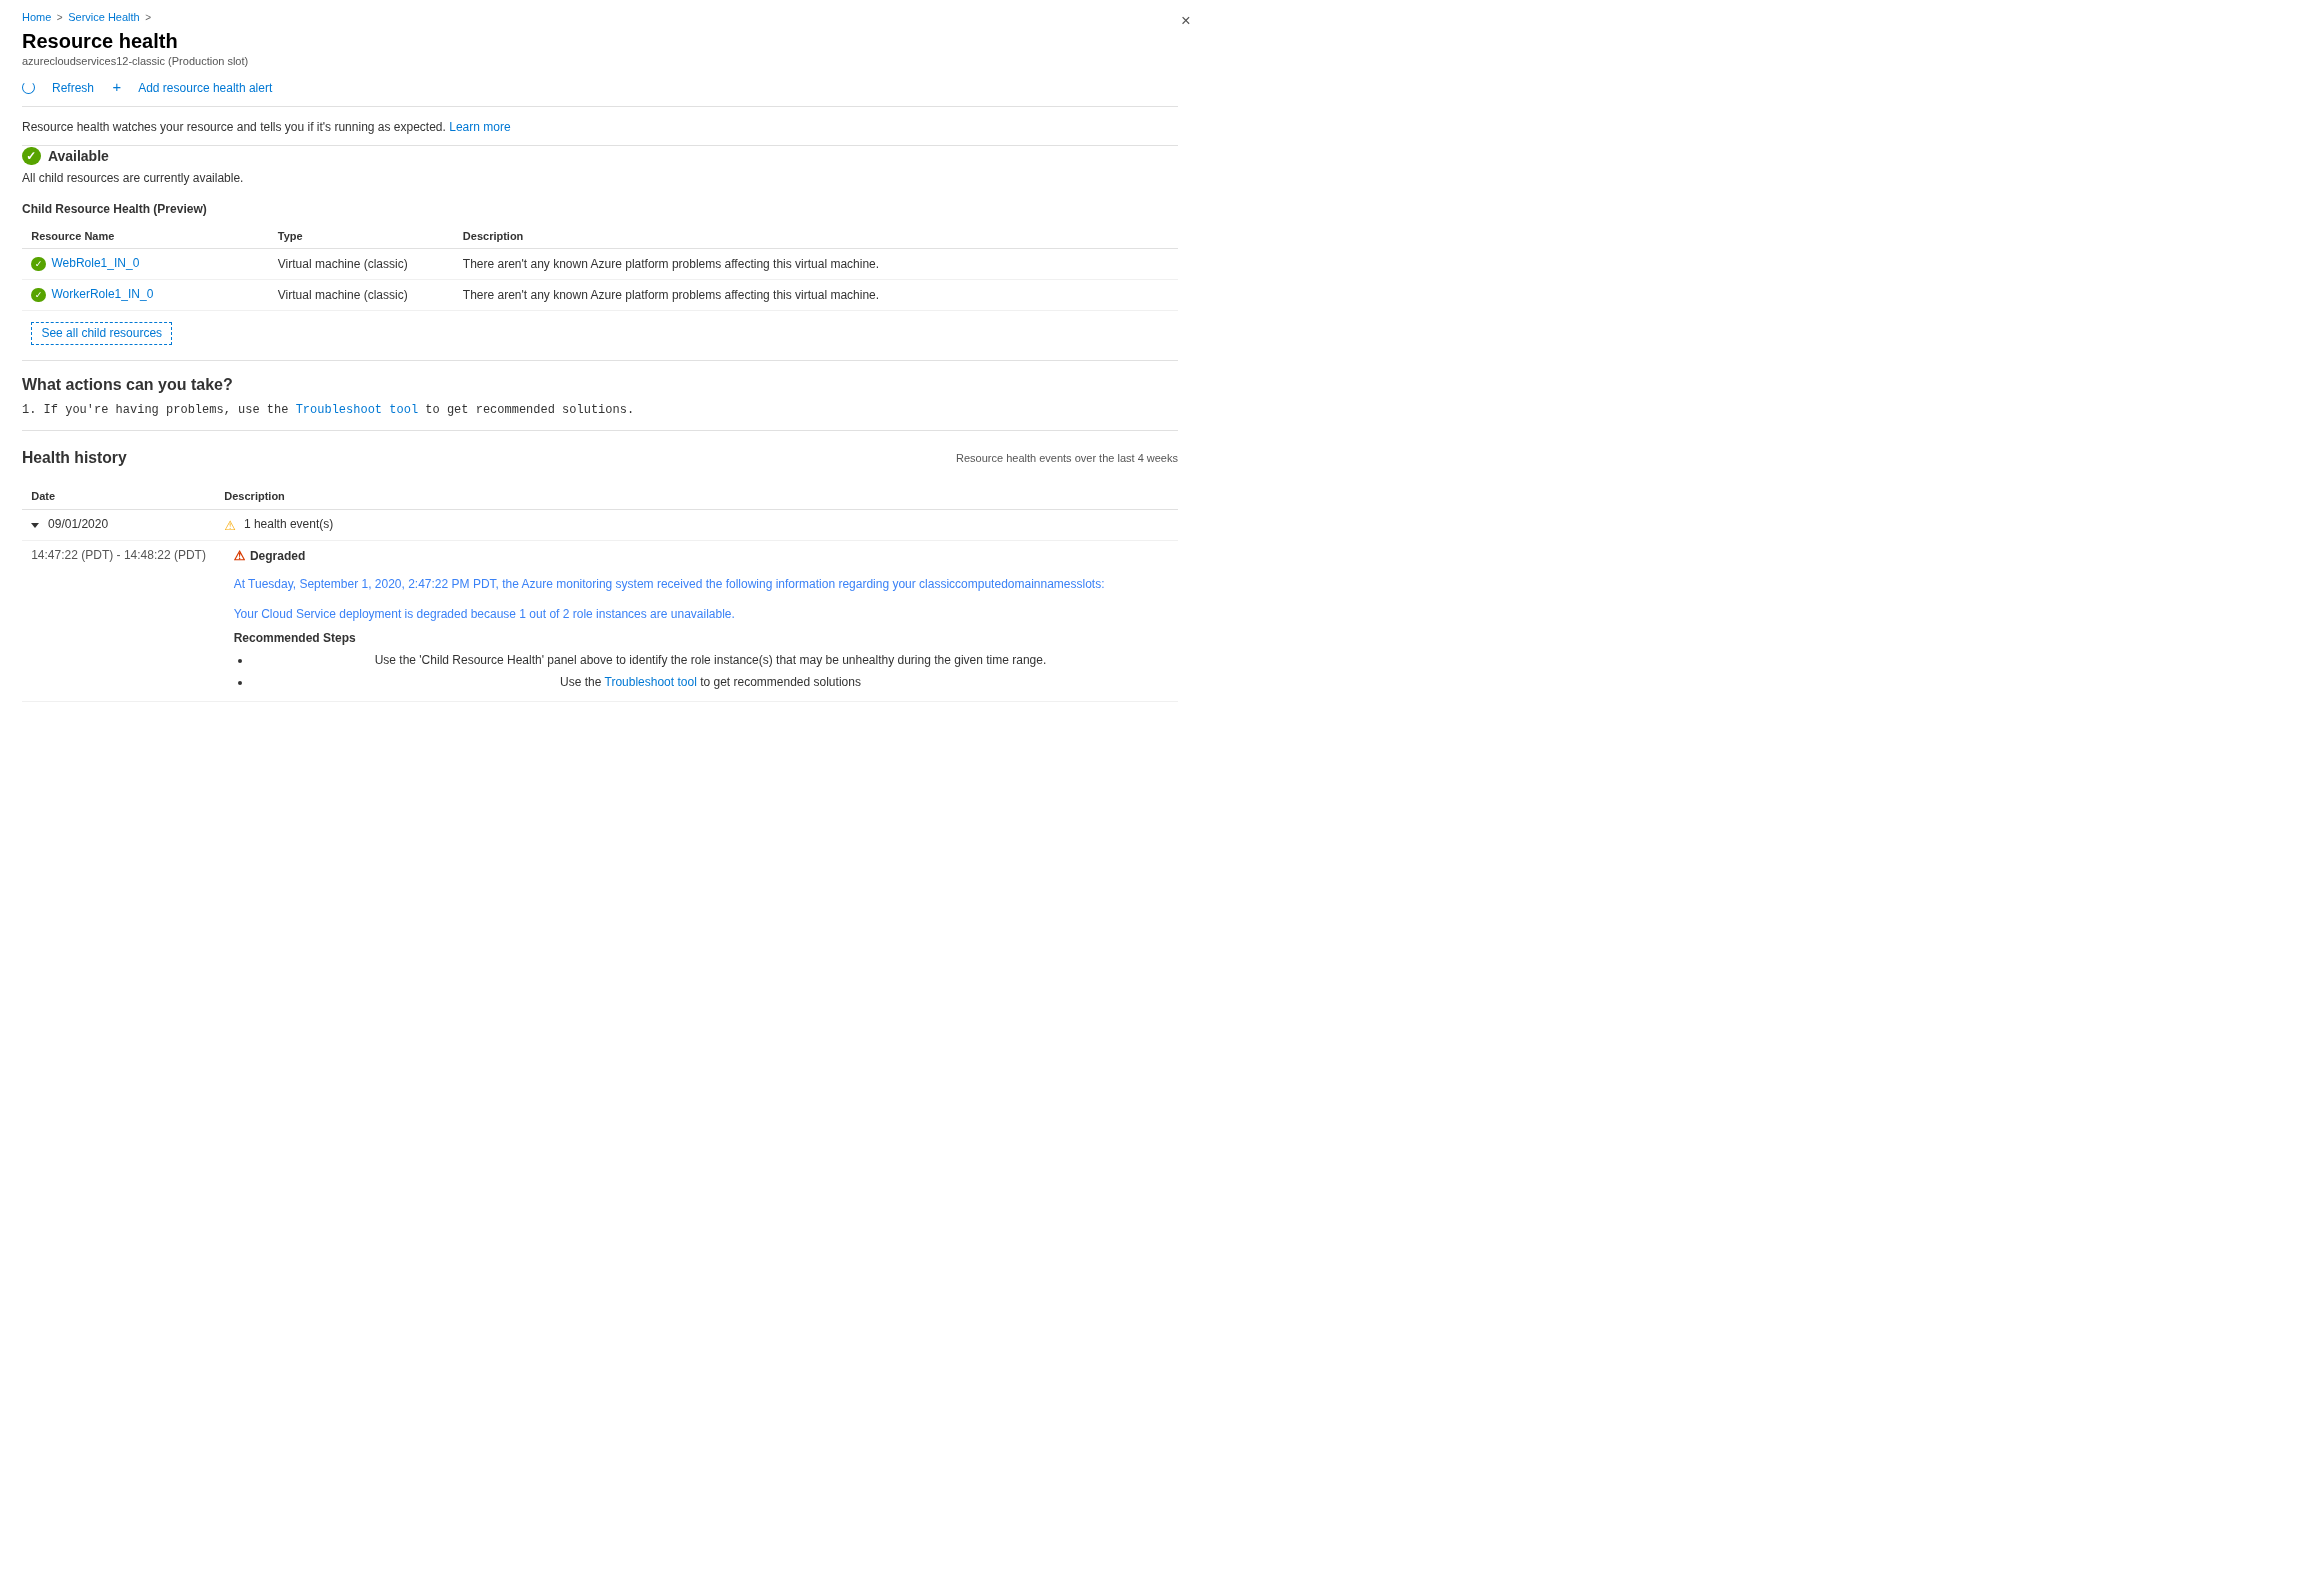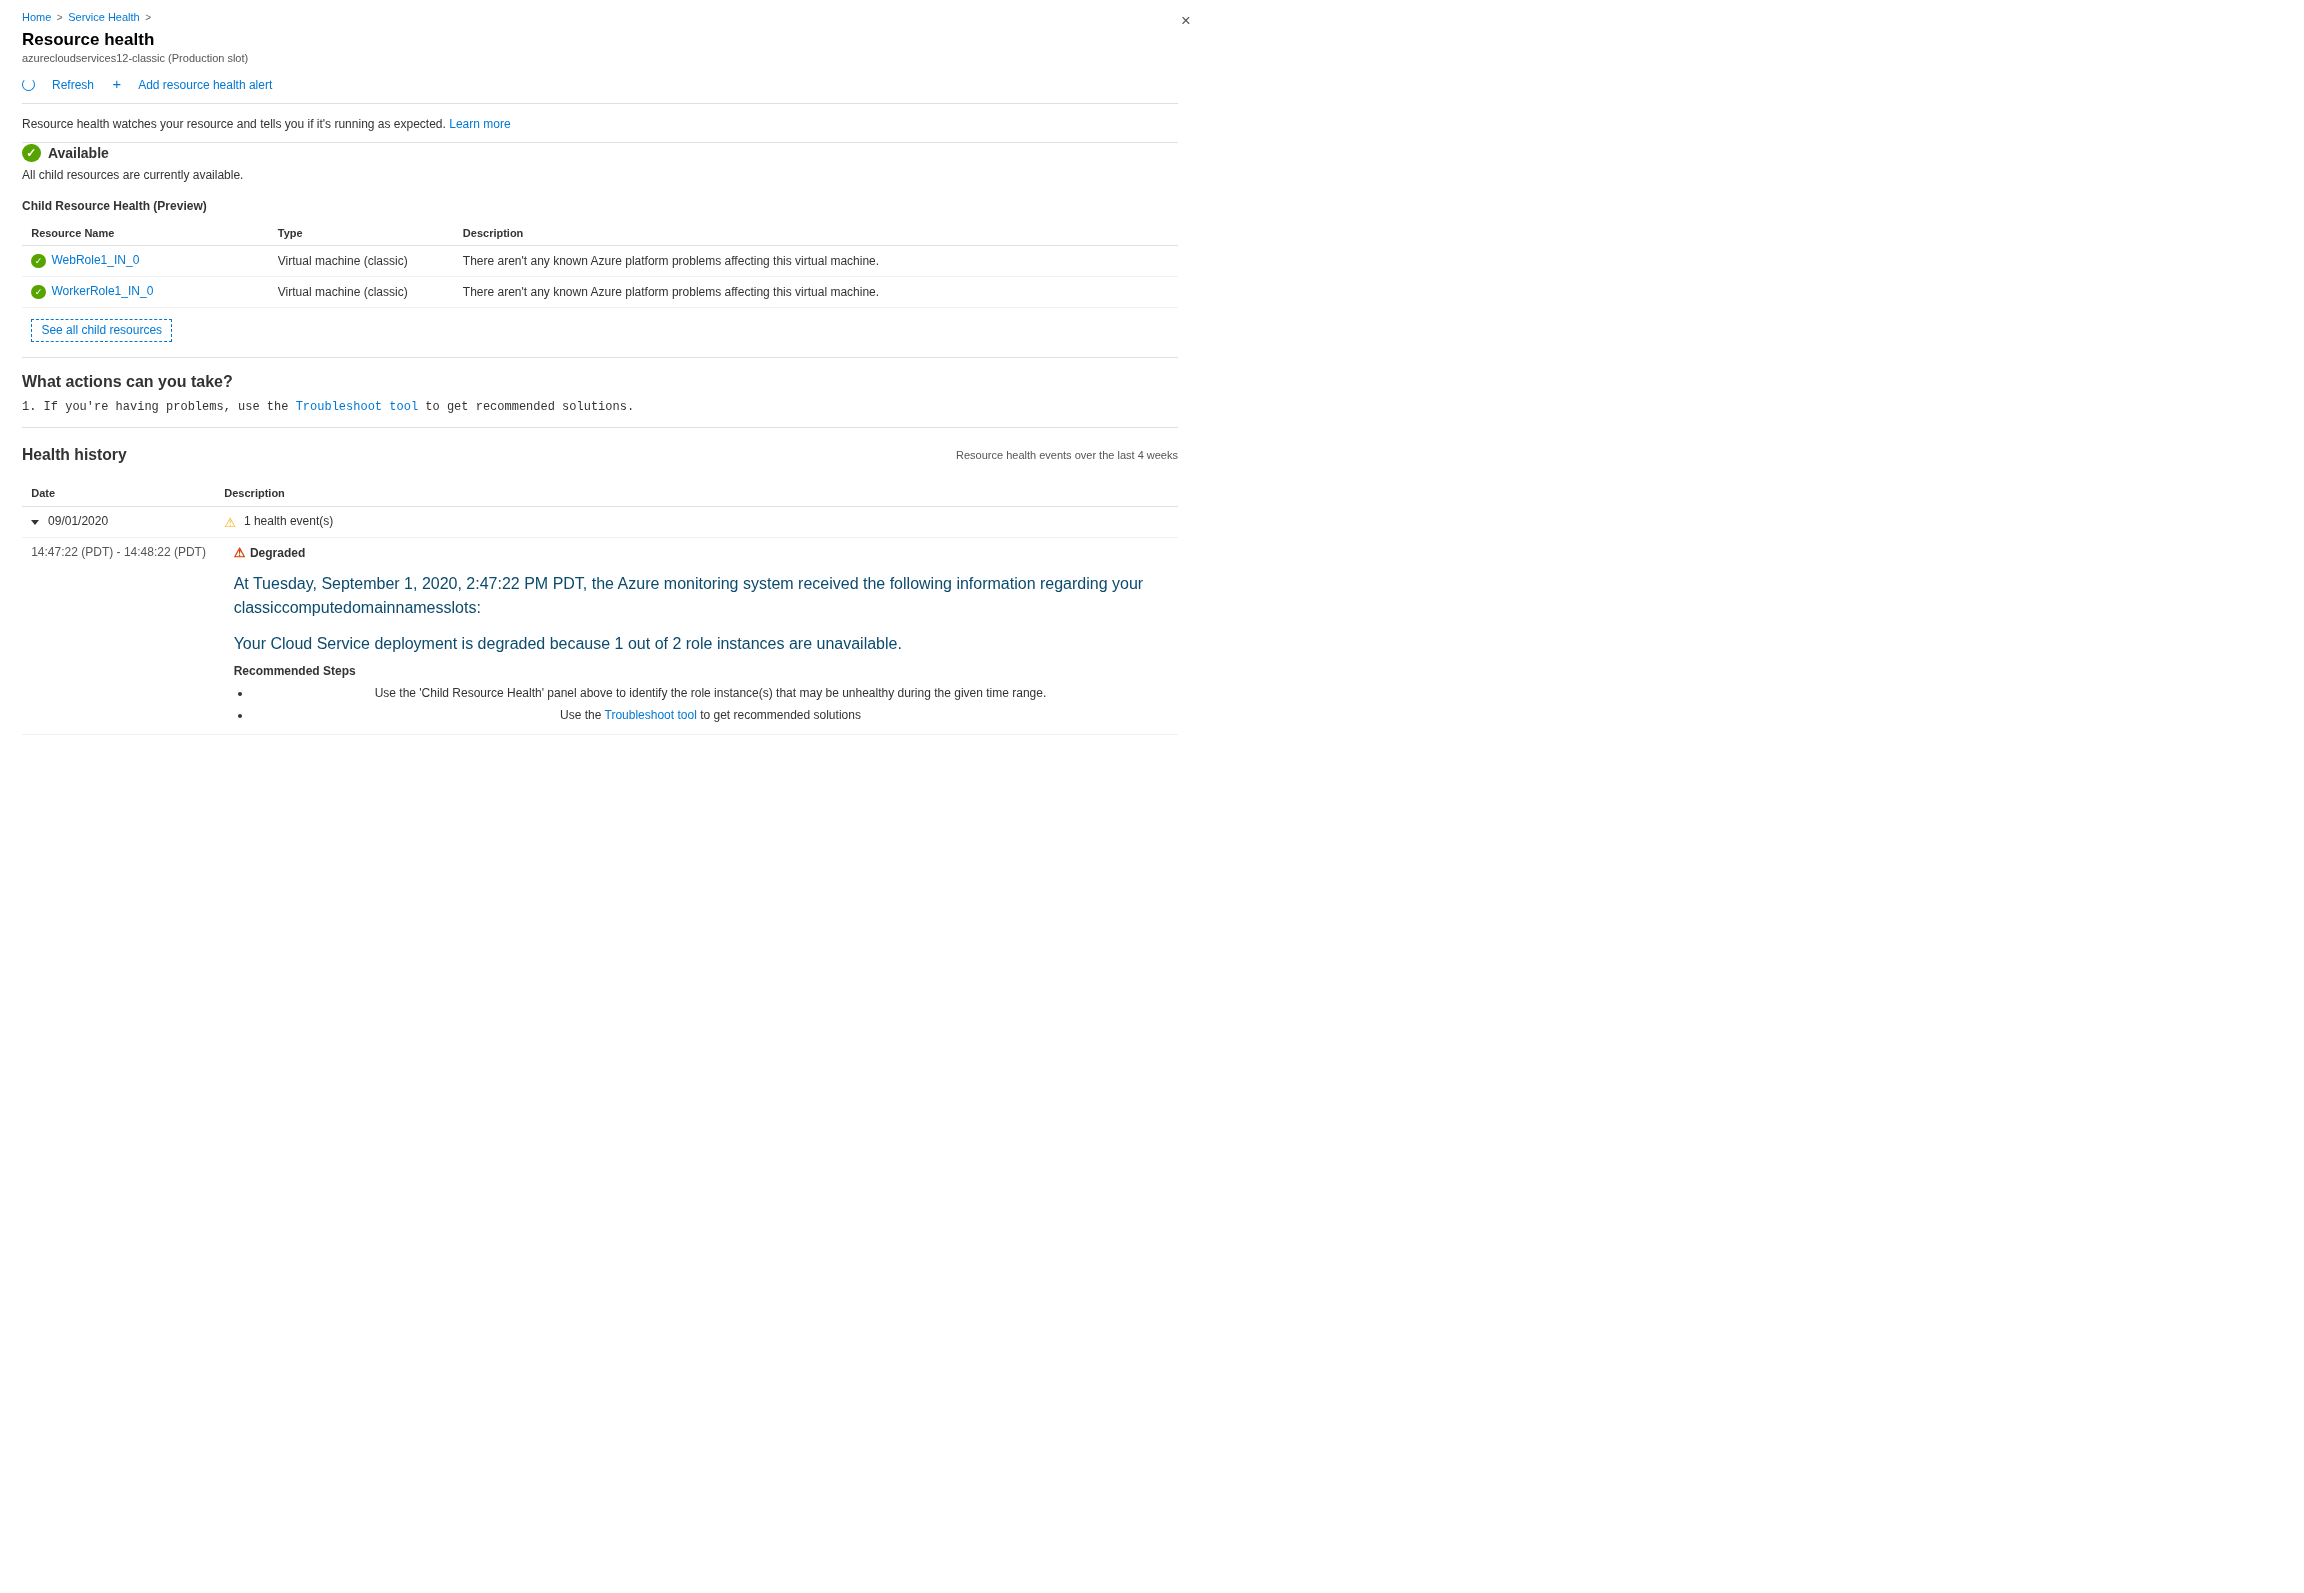--- a/index.html
+++ b/index.html
@@ -26,21 +26,21 @@
     .breadcrumb span.sep {
       color: #666;
       font-size: 10px;
     }
     .breadcrumb a {
       color: #0078d4;
       text-decoration: none;
       cursor: pointer;
     }
     .page-title {
-      font-size: 17px;
+      font-size: 20px;
       font-weight: 600;
       color: #000;
       margin-bottom: 1.8px;
     }
     .page-subtitle {
       font-size: 11px;
       color: #555;
       margin-bottom: 13px;
     }
     .close-btn {
@@ -264,22 +264,22 @@
       padding-left: 18.5px !important;
     }
     .degraded-title {
       font-weight: 700;
       font-size: 12px;
       margin-bottom: 7.4px;
       display: flex;
       align-items: center;
     }
     .event-text {
-      font-size: 16px;
-      color: #0c4a6e;
+      font-size: 12px;
+      color: #3b82f6;
       margin-bottom: 7.4px;
       line-height: 1.5;
       margin-top: 12px;
     }
     .recommended-steps-title {
       font-size: 12px;
       font-weight: 700;
       margin-bottom: 5.5px;
     }
     .recommended-steps-list {

